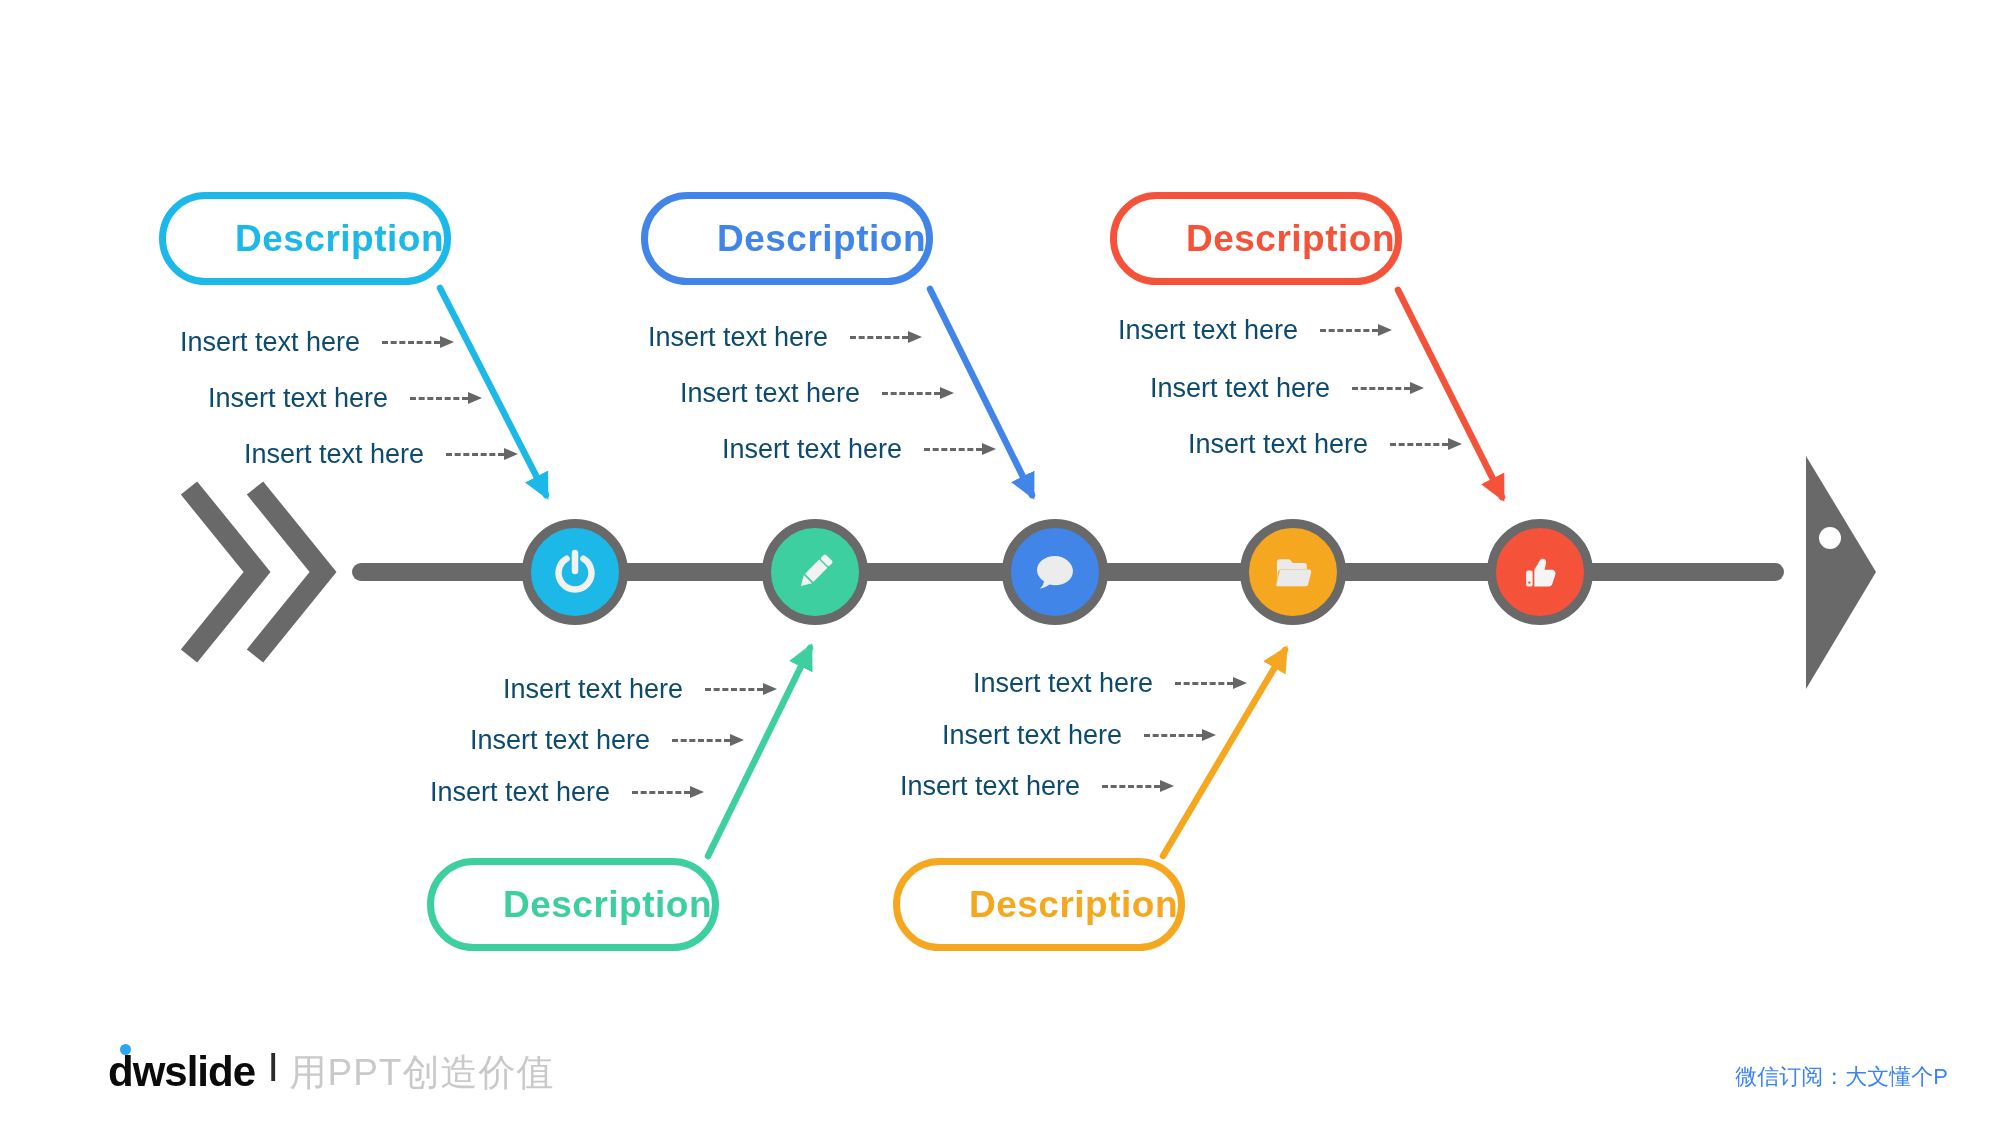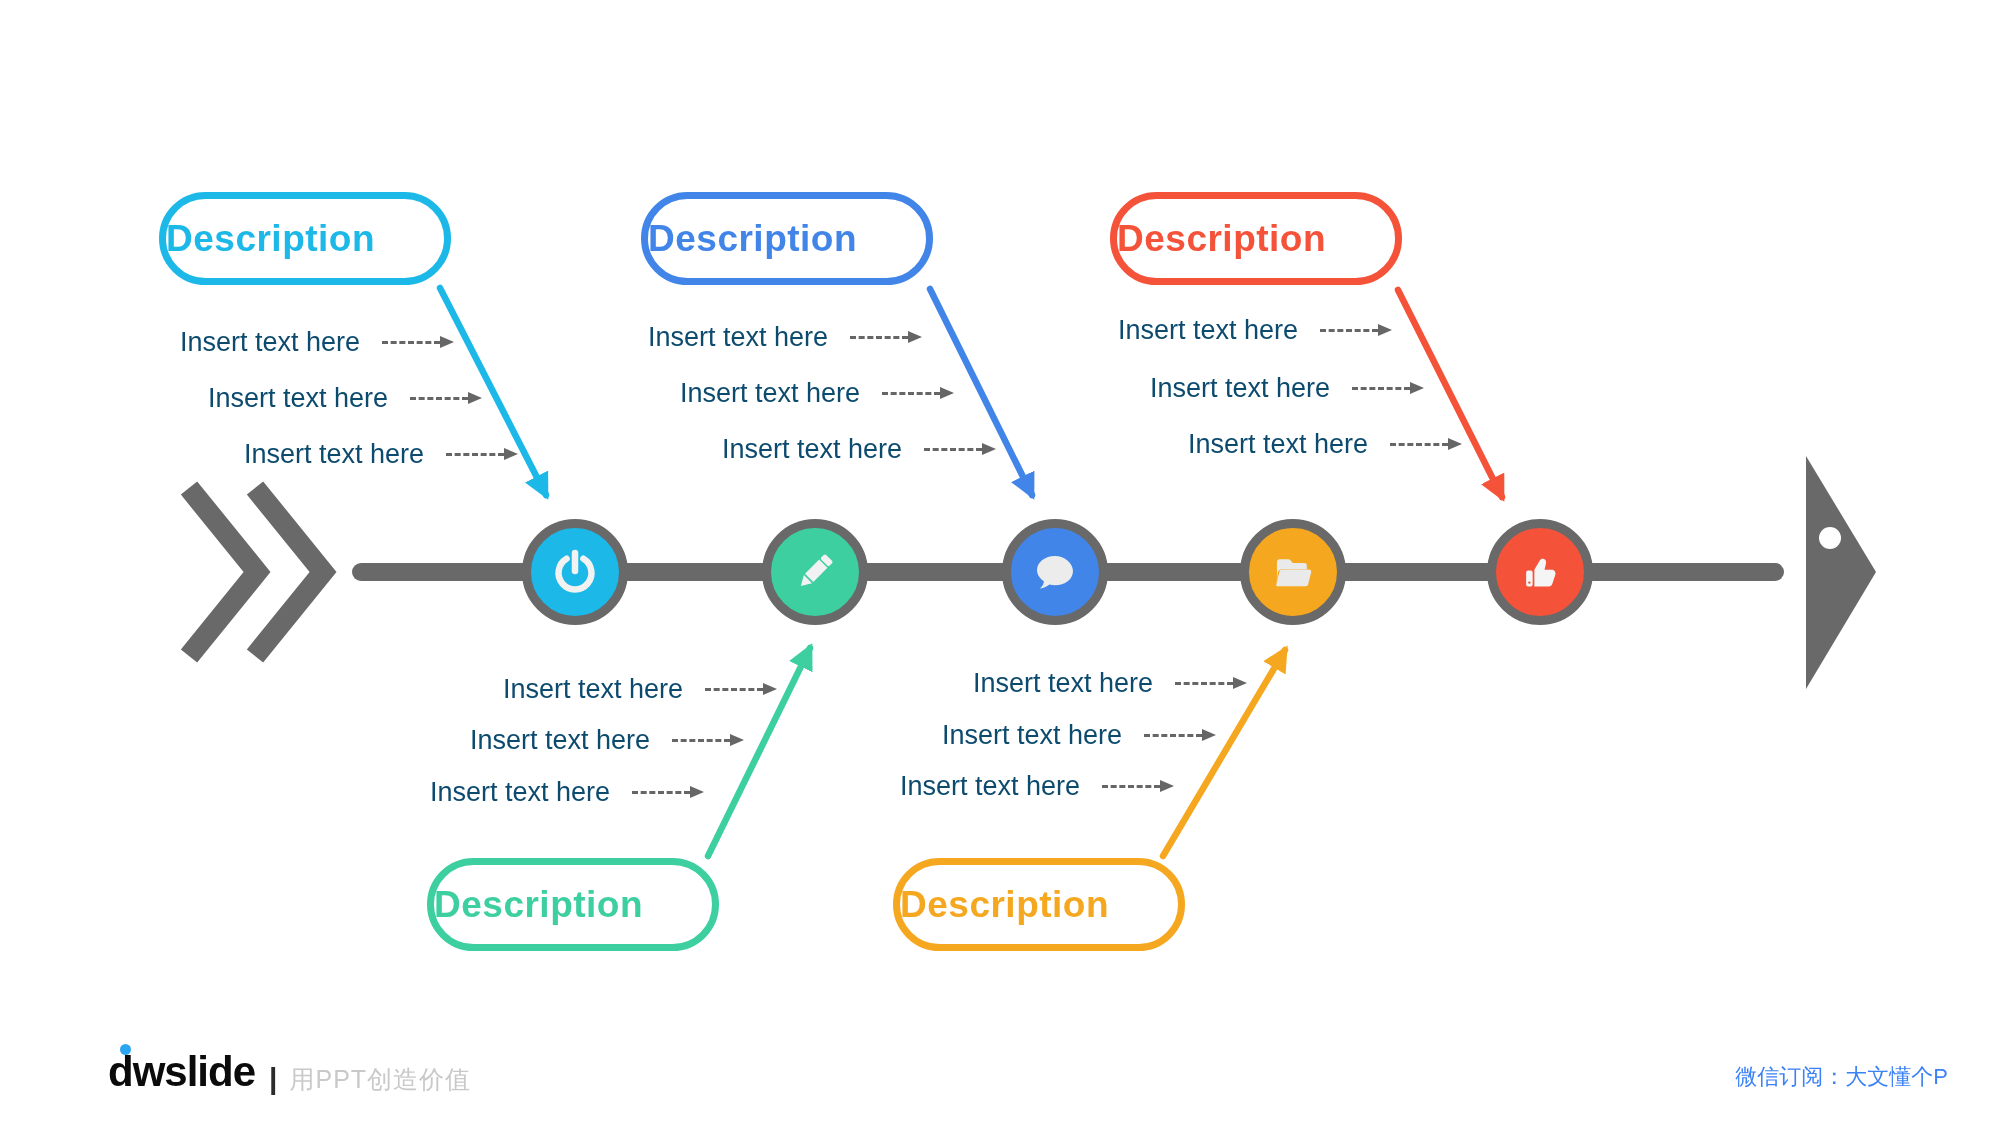--- a/index.html
+++ b/index.html
@@ -7,21 +7,21 @@
     position:relative; width:2000px; height:1125px; overflow:hidden;
     background:#ffffff;
     font-family:"Liberation Sans","DejaVu Sans",sans-serif;
   }
   svg.backbone { position:absolute; left:0; top:0; pointer-events:none; }
 
   
   .pill {
     position:absolute; box-sizing:border-box;
     width:292px; height:93px; border-radius:48px; background:#fff;
-    display:flex; align-items:center; justify-content:flex-start;
+    display:flex; align-items:center; justify-content:flex-end;
     font-weight:bold; font-size:37px; letter-spacing:0.5px;
   }
   .p1 { left:159px;  top:192px; border:7px solid #1cb8e8; color:#1cb8e8; }
   .p2 { left:641px;  top:192px; border:7px solid #4285e8; color:#4285e8; }
   .p3 { left:1110px; top:192px; border:7px solid #f4533a; color:#f4533a; }
   .p4 { left:427px;  top:858px; border:7px solid #3ecfa0; color:#3ecfa0; }
   .p5 { left:893px;  top:858px; border:7px solid #f5a81f; color:#f5a81f; }
 
   
   .node {
@@ -52,29 +52,29 @@
     border-top:6.5px solid transparent; border-bottom:6.5px solid transparent;
   }
   .g1r1 { right:1560px; top:326px; } .g1r2 { right:1532px; top:382px; } .g1r3 { right:1496px; top:438px; }
   .g2r1 { right:1092px; top:321px; } .g2r2 { right:1060px; top:377px; } .g2r3 { right:1018px; top:433px; }
   .g3r1 { right:622px;  top:314px; } .g3r2 { right:590px;  top:372px; } .g3r3 { right:552px;  top:428px; }
   .g4r1 { right:1237px; top:673px; } .g4r2 { right:1270px; top:724px; } .g4r3 { right:1310px; top:776px; }
   .g5r1 { right:767px;  top:667px; } .g5r2 { right:798px;  top:719px; } .g5r3 { right:840px;  top:770px; }
 
   
   .footer-left {
-    position:absolute; left:108px; top:1048px; display:flex; align-items:flex-end;
+    position:absolute; left:108px; top:1048px; display:flex; align-items:flex-start;
   }
   .logo { position:relative; font-weight:bold; font-size:42px; color:#0b0b0b; letter-spacing:-1px; }
   .logo-dot {
     position:absolute; left:12px; top:-4px; width:11px; height:11px;
     border-radius:50%; background:#2aa6f0;
   }
   .logo-sep { font-size:30px; font-weight:bold; color:#2b2b2b; margin:0 12px 0 14px; }
-  .tagline { font-size:25px; color:#c9c9c9; letter-spacing:1px; }
+  .tagline { font-size:37px; color:#c9c9c9; letter-spacing:1px; }
   .wechat {
     position:absolute; right:52px; top:1062px;
     font-size:22px; color:#3b82f6;
   }
 </style>
 </head>
 <body>
 
 <div class="stage">
 

